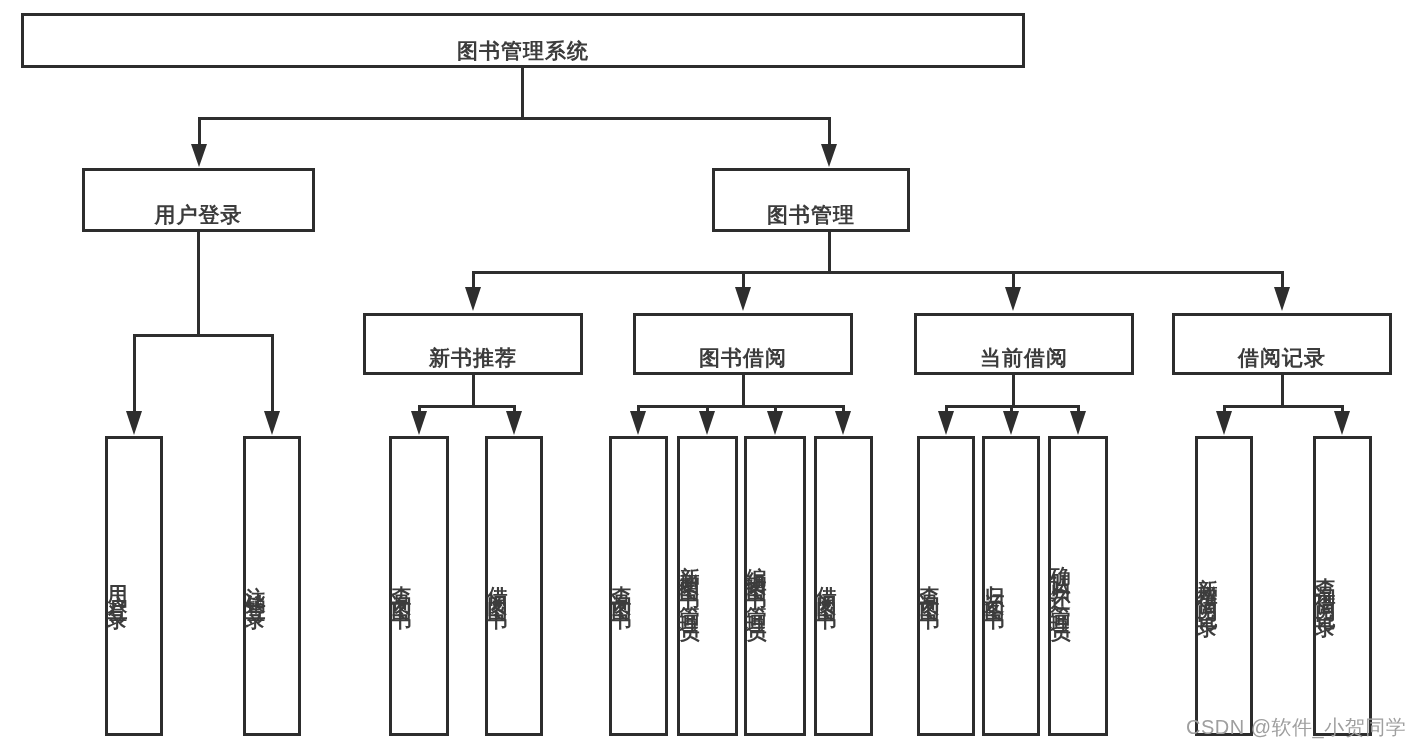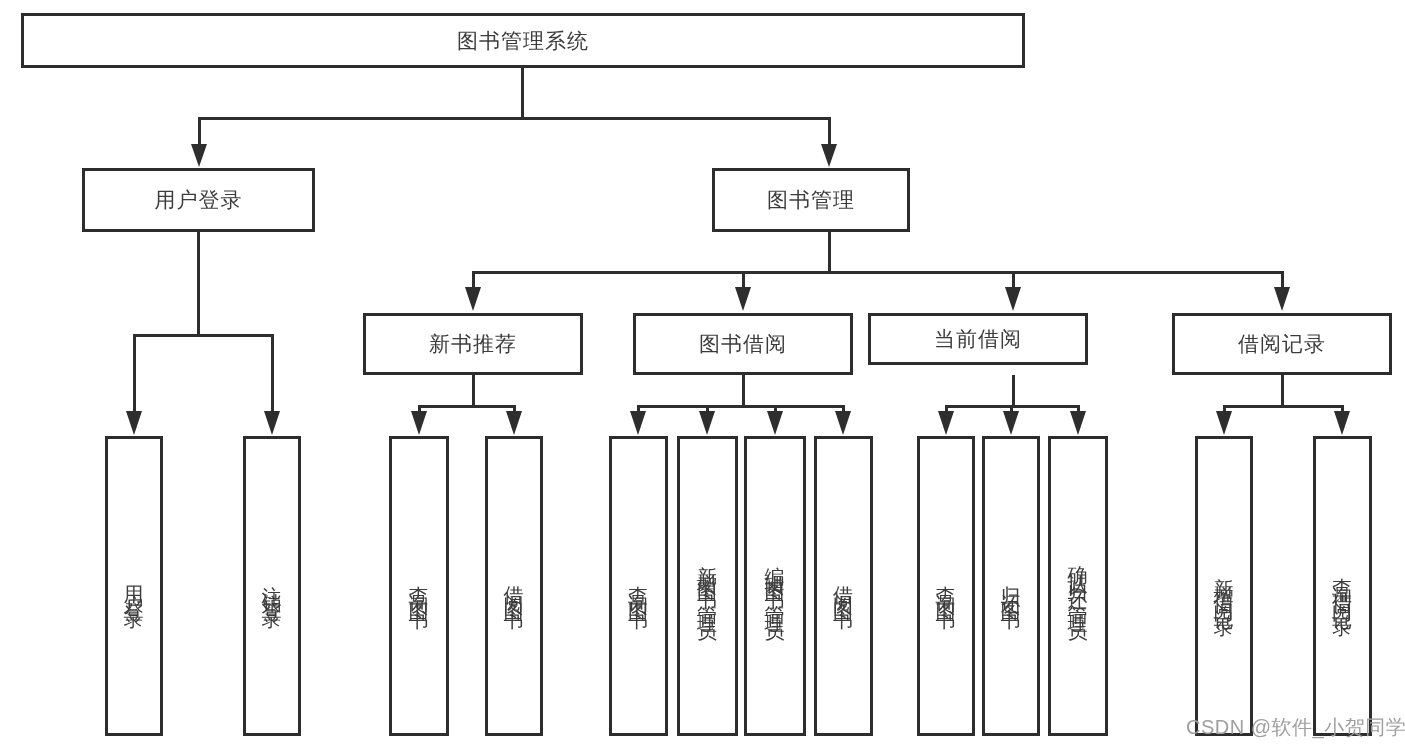--- a/index.html
+++ b/index.html
@@ -6,21 +6,21 @@
     --line:#2e2e2e; --box-border:#2d2d2d; --text:#3c3c3c;
     --watermark:#9f9f9f; --background:#ffffff;
   }
   html,body{margin:0;padding:0;background:var(--background);}
   body{font-family:"Liberation Sans","DejaVu Sans",sans-serif;}
   .stage{position:relative;width:1405px;height:747px;background:var(--background);overflow:hidden;}
   .connectors{position:absolute;left:0;top:0;width:1405px;height:747px;color:var(--line);}
   .connectors line{stroke:currentColor;stroke-width:3;shape-rendering:crispEdges;}
   .connectors polygon{fill:currentColor;}
   .box{position:absolute;box-sizing:border-box;background:#fff;border:3px solid var(--box-border);
-       display:flex;align-items:center;justify-content:center;color:var(--text);}
+       display:flex;align-items:flex-end;justify-content:center;color:var(--text);font-weight:bold;}
   .box.h{font-size:21px;letter-spacing:1px;white-space:nowrap;}
   .box.v{writing-mode:vertical-rl;text-orientation:mixed;font-size:20px;letter-spacing:8px;line-height:1;}
   .watermark{position:absolute;left:1186px;top:714px;font-size:20px;color:var(--watermark);
              white-space:nowrap;letter-spacing:0.5px;}
 </style>
 </head>
 <body>
 
 <div class="stage">
 
@@ -96,21 +96,21 @@
   <div class="box h" style="left:712px;top:168px;width:198px;height:64px">
     <span>图书管理</span>
   </div>
 
   <div class="box h" style="left:633px;top:313px;width:220px;height:62px">
     <span>图书借阅</span>
   </div>
   <div class="box h" style="left:363px;top:313px;width:220px;height:62px">
     <span>新书推荐</span>
   </div>
-  <div class="box h" style="left:868px;top:313px;width:220px;height:52px">
+  <div class="box h" style="left:914px;top:313px;width:220px;height:62px">
     <span>当前借阅</span>
   </div>
   <div class="box h" style="left:1172px;top:313px;width:220px;height:62px">
     <span>借阅记录</span>
   </div>
 
   <div class="box v" style="left:105px;top:436px;width:58px;height:300px">
     <span>用户登录</span>
   </div>
   <div class="box v" style="left:243px;top:436px;width:58px;height:300px">

